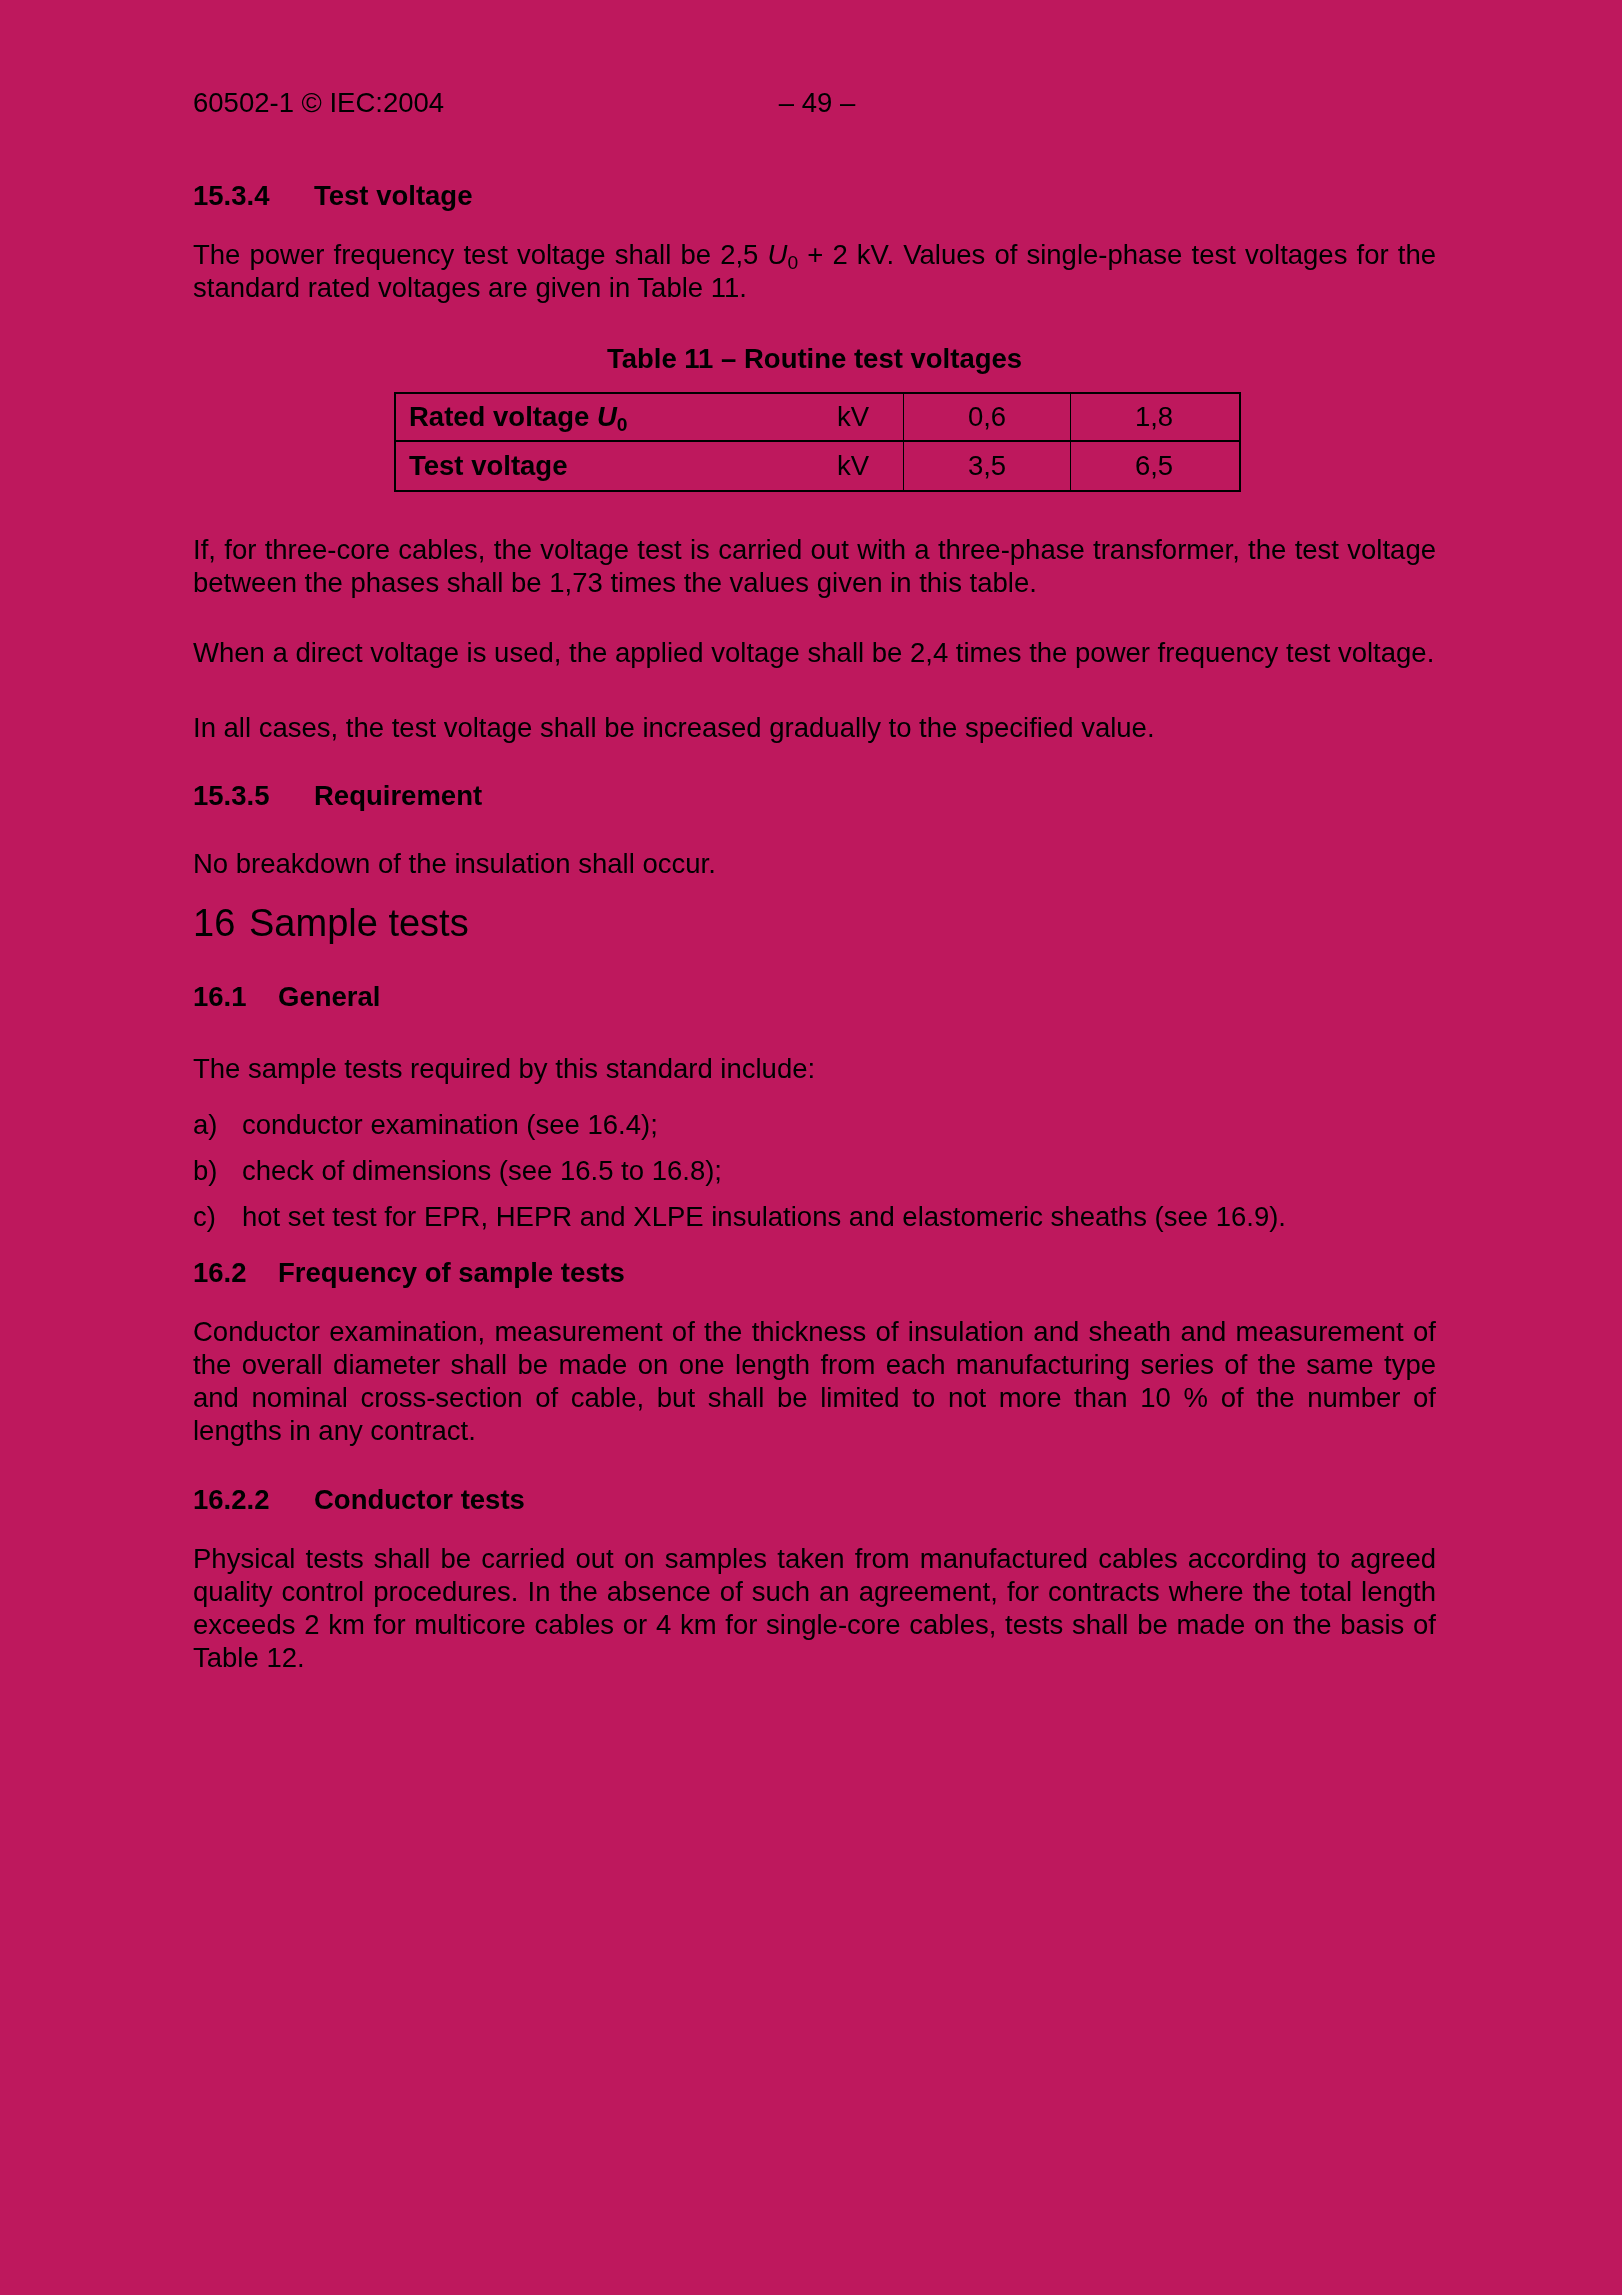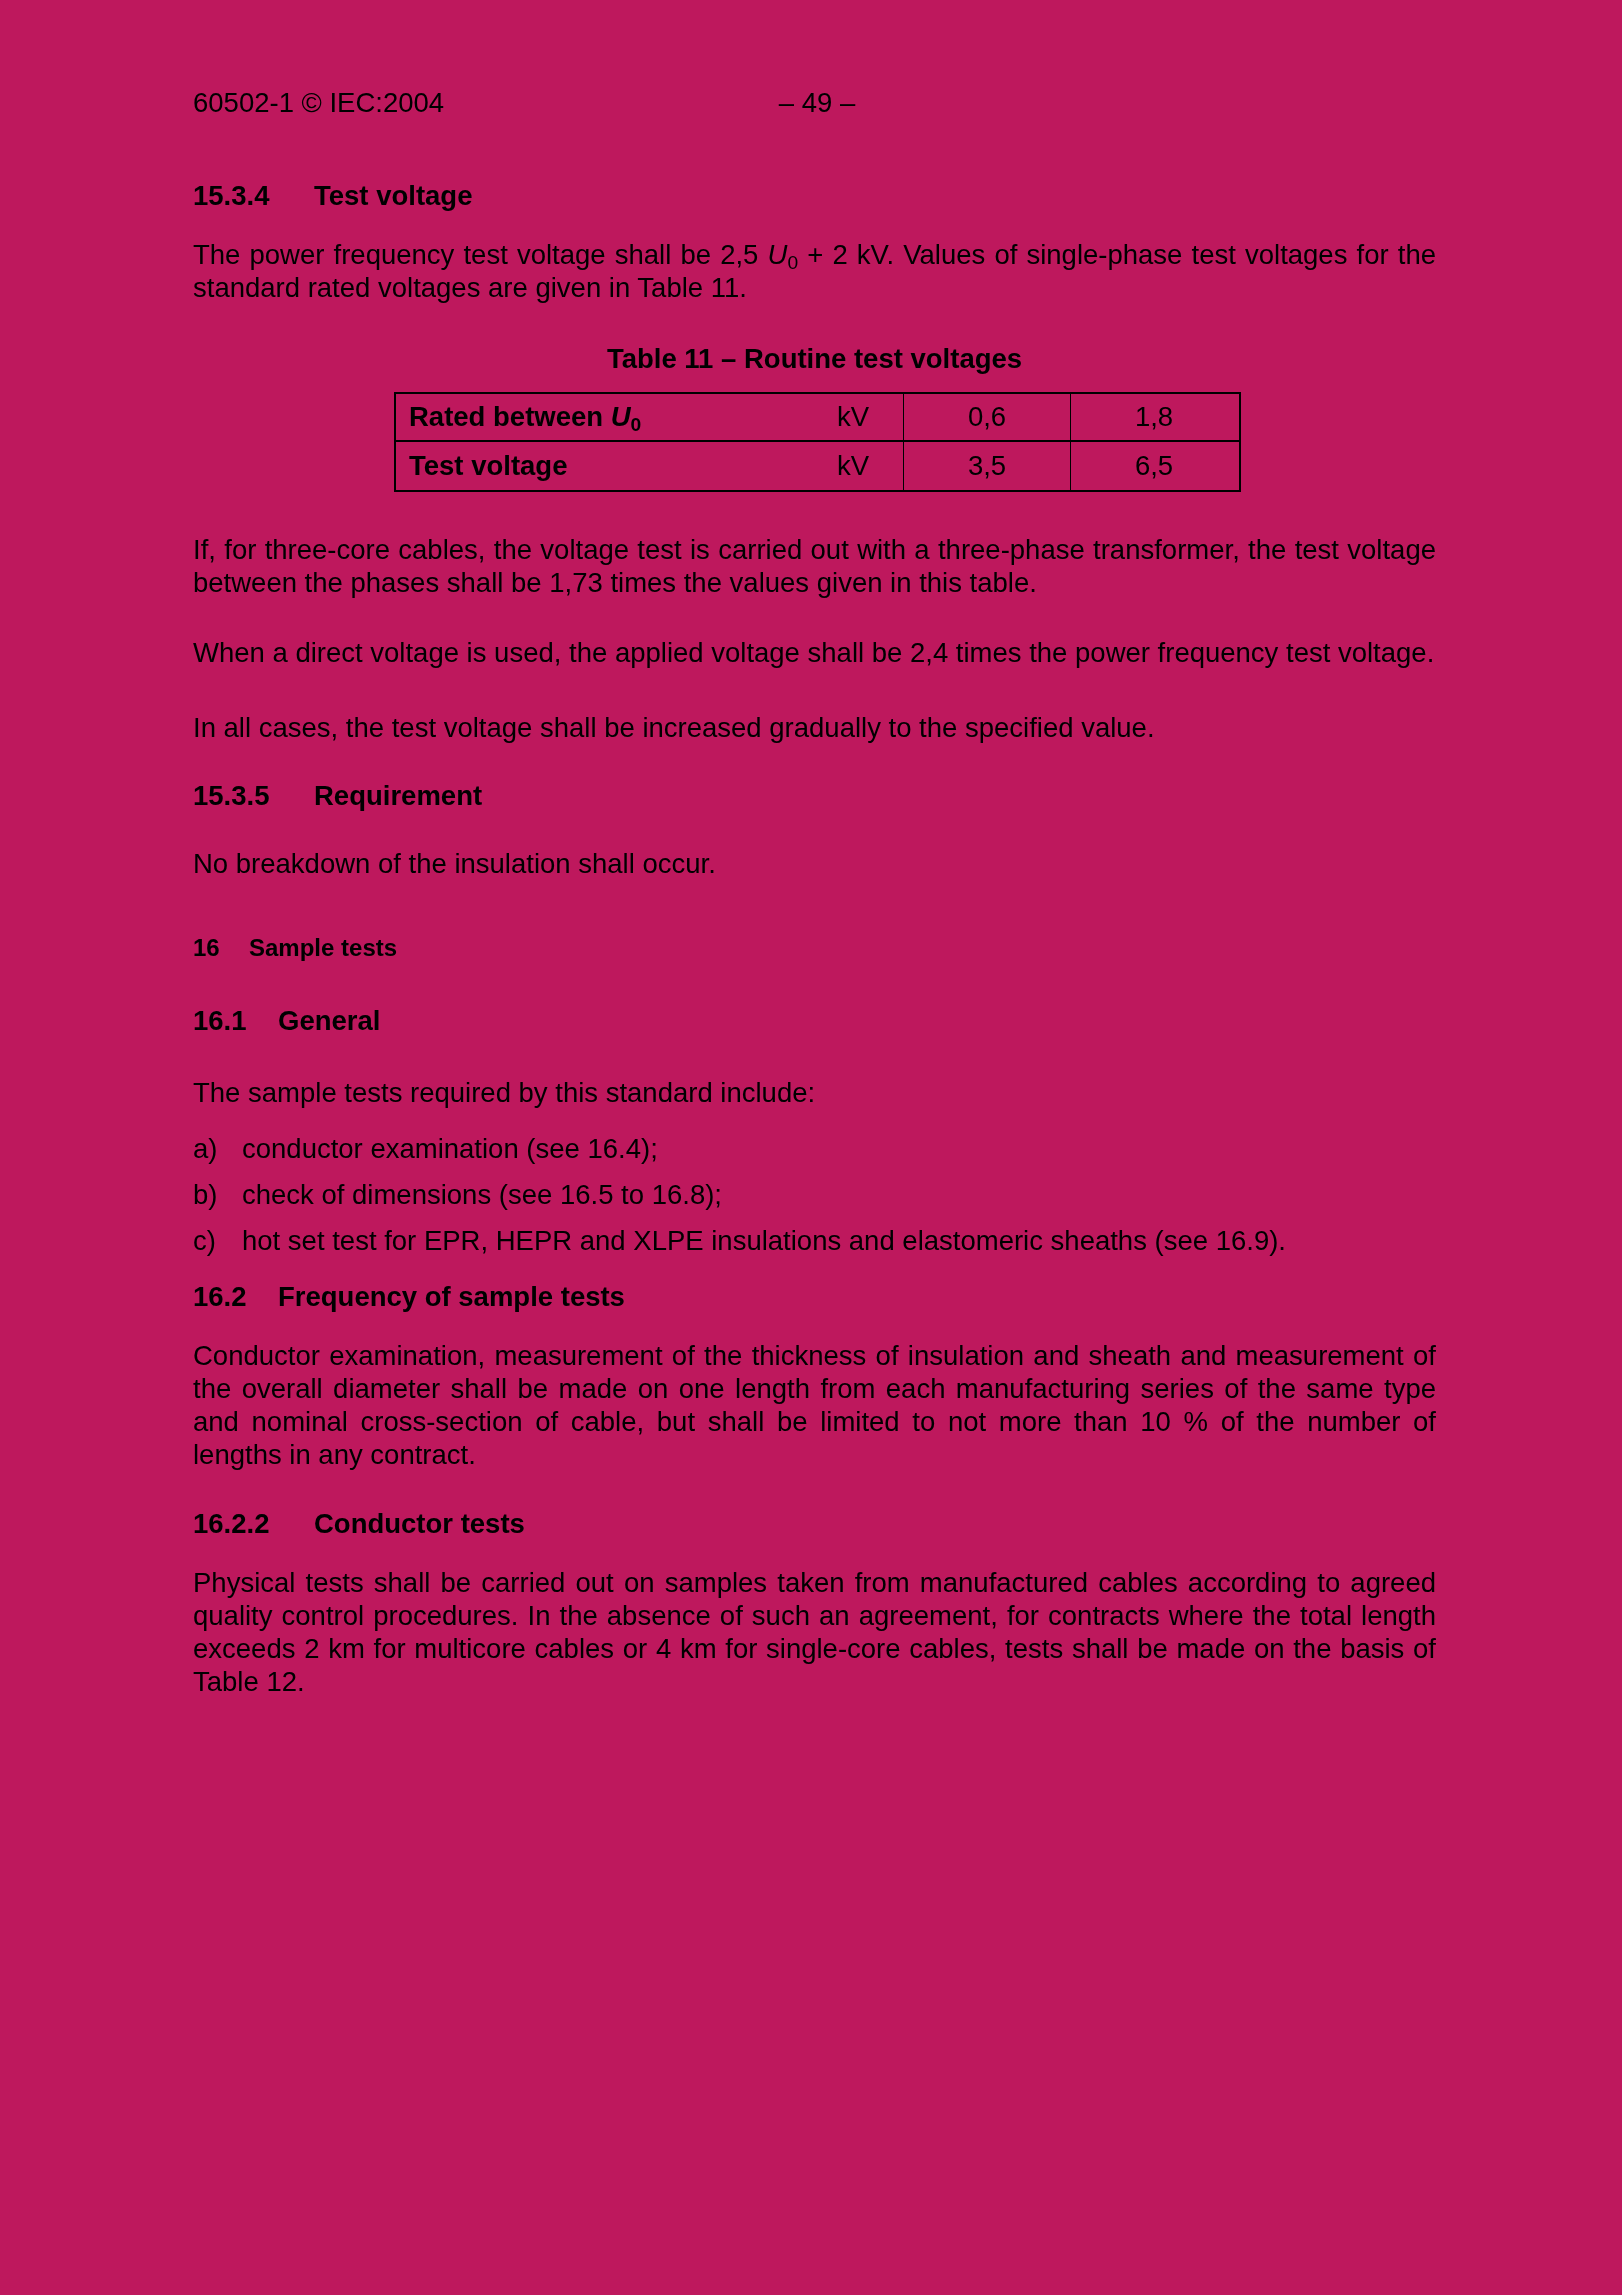--- a/index.html
+++ b/index.html
@@ -12,21 +12,21 @@
     padding-top:86px;
   }
   .content { margin-left:193px; width:1243px; position:relative; }
   .pageheader { position:relative; height:33px; }
   .pagenum { position:absolute; left:624px; transform:translateX(-50%); }
   .h { font-weight:bold; }
   .hnum { display:inline-block; }
   .w185 { min-width:121px; }
   .w130 { min-width:85px; }
   .w85  { min-width:56px; }
-  .clause-h { font-size:24px; line-height:35px; font-weight:bold; margin-top:50px; }
+  .clause-h { font-size:38px; line-height:35px; font-weight:normal; margin-top:26px; }
   .justify { text-align:justify; }
   p.para { }
   .i { font-style:italic; }
   sub.s0 { font-size:70%; line-height:0; vertical-align:-0.25em; font-style:normal; }
 
   .m-h1534 { margin-top:60px; }
   .m-para1 { margin-top:25.5px; }
   .m-caption { margin-top:38px; text-align:center; font-weight:bold; }
   .m-table { margin-top:17px; }
   .m-threecore { margin-top:41px; }
@@ -71,21 +71,21 @@
       <span class="hnum w185">15.3.4</span><span>Test voltage</span>
     </div>
 
     <p class="para justify m-para1"><span>The power frequency test voltage shall be 2,5 </span><span class="i">U</span><sub class="s0">0</sub><span> + 2 kV. Values of single-phase test voltages for the standard rated voltages are given in Table 11.</span></p>
 
     <div class="m-caption">Table 11 – Routine test voltages</div>
 
     <div class="tbl m-table">
       <div class="tr first">
         <div class="td label-cell">
-          <span class="lbl"><span>Rated between </span><span class="i">U</span><sub class="s0">0</sub></span>
+          <span class="lbl"><span>Rated voltage </span><span class="i">U</span><sub class="s0">0</sub></span>
           <span class="unit">kV</span>
         </div>
         <div class="td val">0,6</div>
         <div class="td val">1,8</div>
       </div>
       <div class="tr">
         <div class="td label-cell">
           <span class="lbl"><span>Test voltage</span><span class="i"></span><sub class="s0"></sub></span>
           <span class="unit">kV</span>
         </div>

